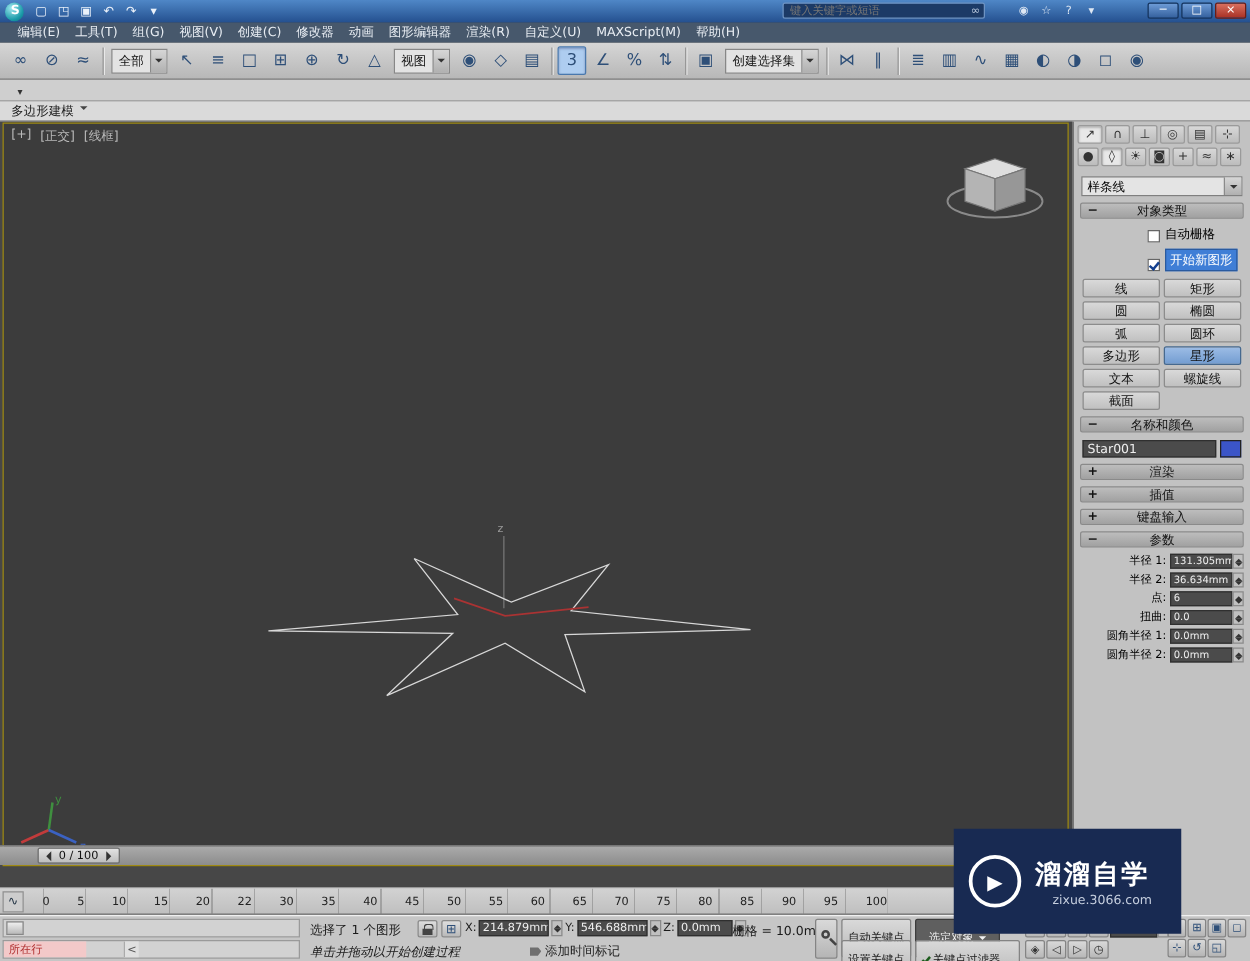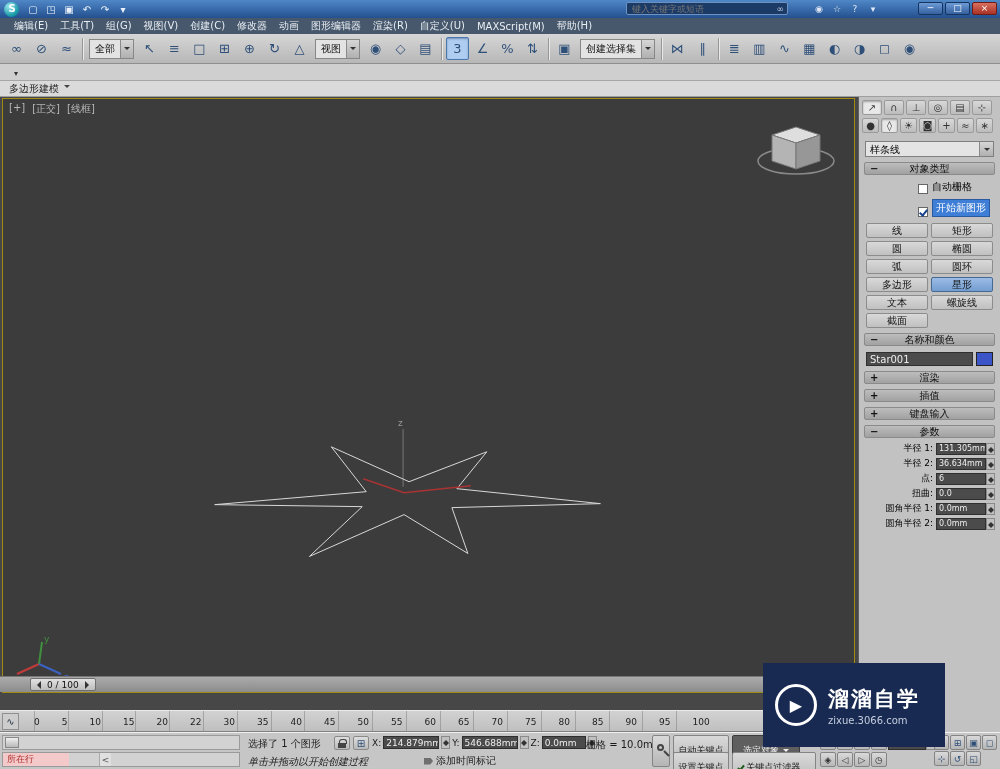--- a/index.html
+++ b/index.html
@@ -196,21 +196,21 @@
     align-items:center; padding:0 2px; border:1px solid #2f2f2f; white-space:nowrap; overflow:hidden; flex:none; }
   .param-row .spinner { height:12px; }
 
   
   .watermark { position:absolute; left:763px; top:663px; width:182px; height:84px; background:#182a52;
     z-index:40; display:flex; align-items:center; padding:0 12px; gap:11px; }
   .wm-logo { width:42px; height:42px; border:3px solid #fff; border-radius:50%; display:flex;
     align-items:center; justify-content:center; color:#fff; font-size:16px; flex:none; }
   .wm-text { display:flex; flex-direction:column; }
   .wm-title { font-size:21px; color:#fff; font-weight:bold; letter-spacing:2px; white-space:nowrap; }
-  .wm-url { font-size:10px; color:#c5cede; margin-top:2px; }
+  .wm-url { font-size:10px; color:#c5cede; margin-top:2px;margin-left:14px; }
 </style>
 </head>
 <body>
 
 <div class="titlebar">
   <div class="app-logo"></div>
   <div class="qa-icons">
       <span class="qa-icon">▢</span>
       <span class="qa-icon">◳</span>
       <span class="qa-icon">▣</span>

